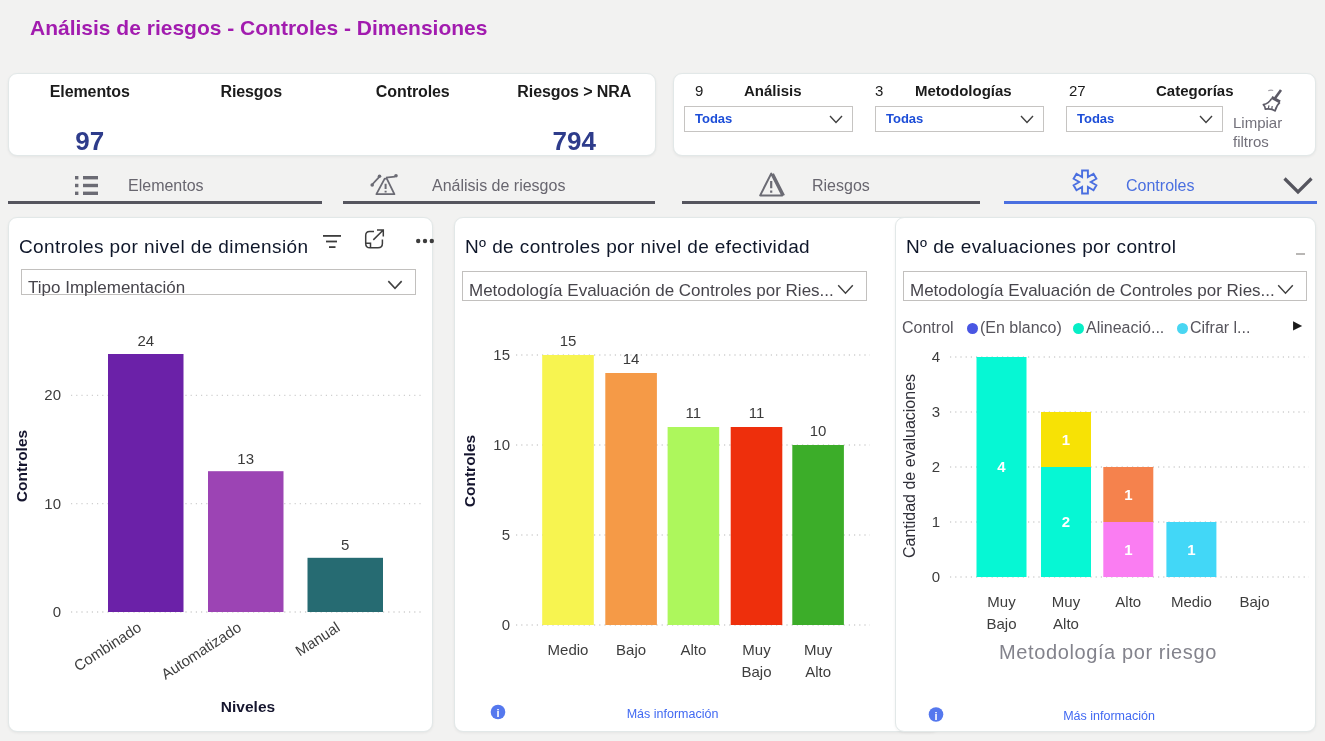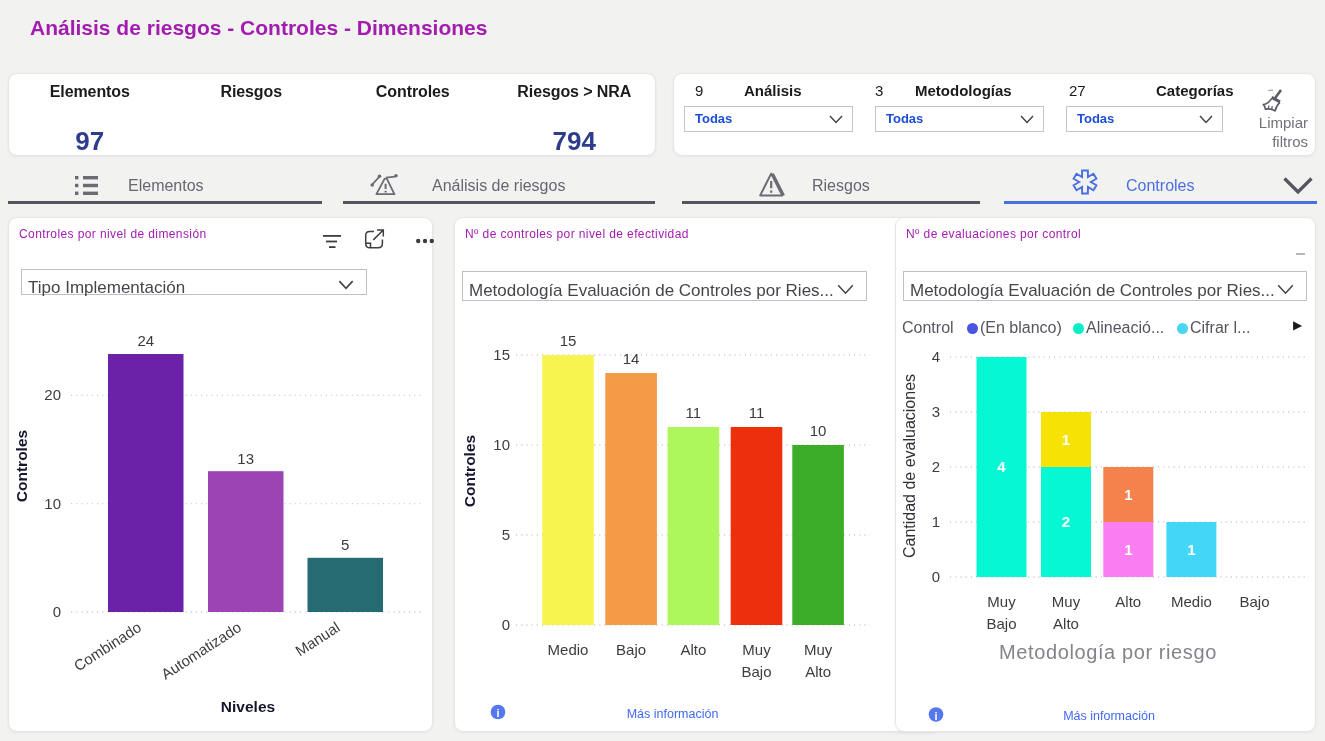--- a/index.html
+++ b/index.html
@@ -10,30 +10,30 @@
   #stats{left:8px;top:73px;width:648px;height:83px;display:flex;}
   .stat{flex:1;text-align:center;padding-top:9px;}
   .stat .lbl{font-size:16px;font-weight:bold;color:#1b1b1b;letter-spacing:-0.1px;}
   .stat .val{font-size:26px;font-weight:bold;color:#2e3c8b;margin-top:25px;}
   
   #filters{left:673px;top:73px;width:643px;height:83px;}
   .fhead{position:absolute;top:8px;font-size:15px;font-weight:bold;color:#1b1b1b;white-space:nowrap;}
   .fdd{position:absolute;top:32px;height:26px;border:1px solid #c6c4c2;background:#fff;box-sizing:border-box;}
   .fdd .txt{position:absolute;left:10px;top:4px;font-size:13px;font-weight:bold;color:#1d4ed8;}
   .chev{position:absolute;right:9px;top:8px;width:14px;height:9px;}
-  .limpiar{position:absolute;left:559px;top:15px;width:75px;text-align:right;color:#72707a;font-size:15px;line-height:19px;}
+  .limpiar{position:absolute;left:559px;top:15px;width:75px;text-align:left;color:#72707a;font-size:15px;line-height:19px;}
   
   .tabul{position:absolute;top:201px;height:3px;background:#55555e;}
   .tabicon{position:absolute;}
   .tabtxt{position:absolute;top:177px;color:#68666f;font-size:16px;}
   
   #c1{left:8px;top:217px;width:425px;height:515px;}
   #c2{left:454px;top:217px;width:486px;height:515px;}
   #c3{left:895px;top:217px;width:421px;height:515px;}
-  .ctitle{position:absolute;left:10px;top:9px;font-size:12px;color:#a21caf;letter-spacing:0.4px;}
+  .ctitle{position:absolute;left:10px;top:18px;font-size:19px;color:#0f172a;letter-spacing:0.4px;}
   .cdd{position:absolute;border:1px solid #c2c0be;background:#fff;box-sizing:border-box;}
   .cdd .txt{position:absolute;left:6px;font-size:17px;color:#47454c;white-space:nowrap;overflow:hidden;}
   svg text{font-family:"Liberation Sans",sans-serif;}
   .legend{position:absolute;top:101px;left:0;width:100%;font-size:16px;color:#56545c;}
   .ldot{display:inline-block;width:11px;height:11px;border-radius:50%;vertical-align:-1px;margin-right:2px;}
 </style>
 </head>
 <body>
 <div class="pagetitle">Análisis de riesgos - Controles - Dimensiones</div>
 
@@ -152,21 +152,21 @@
       <path d="M1.7 14.2 H6.5 V18.8"></path>
     </g>
   </svg>
   <svg style="position:absolute;left:407px;top:20px;" width="18" height="6" viewBox="0 0 18 6">
       <g fill="#3d3d3d">
         <circle cx="2.2" cy="3" r="2.2"></circle>
         <circle cx="9" cy="3" r="2.2"></circle>
         <circle cx="15.8" cy="3" r="2.2"></circle>
       </g>
     </svg>
-  <div class="cdd" style="left:12px;top:50.5px;width:346px;height:26px;">
+  <div class="cdd" style="left:12px;top:50.5px;width:395px;height:26px;">
     <span class="txt" style="top:8px;">Tipo Implementación</span>
     <svg class="chev" style="top:10px;right:12px;width:16px;height:10px;" viewBox="0 0 14 9">
         <path d="M1 1 L7 7.5 L13 1" fill="none" stroke="#404040" stroke-width="1.4"></path>
       </svg>
   </div>
   <svg style="position:absolute;left:0;top:83px;" width="425" height="430" viewBox="0 0 425 430">
 
     <g stroke="#cfcfcf" stroke-width="1.3" stroke-dasharray="1.2 4">
       <line x1="62" y1="311" x2="412" y2="311"></line>
       <line x1="62" y1="202.7" x2="412" y2="202.7"></line>

